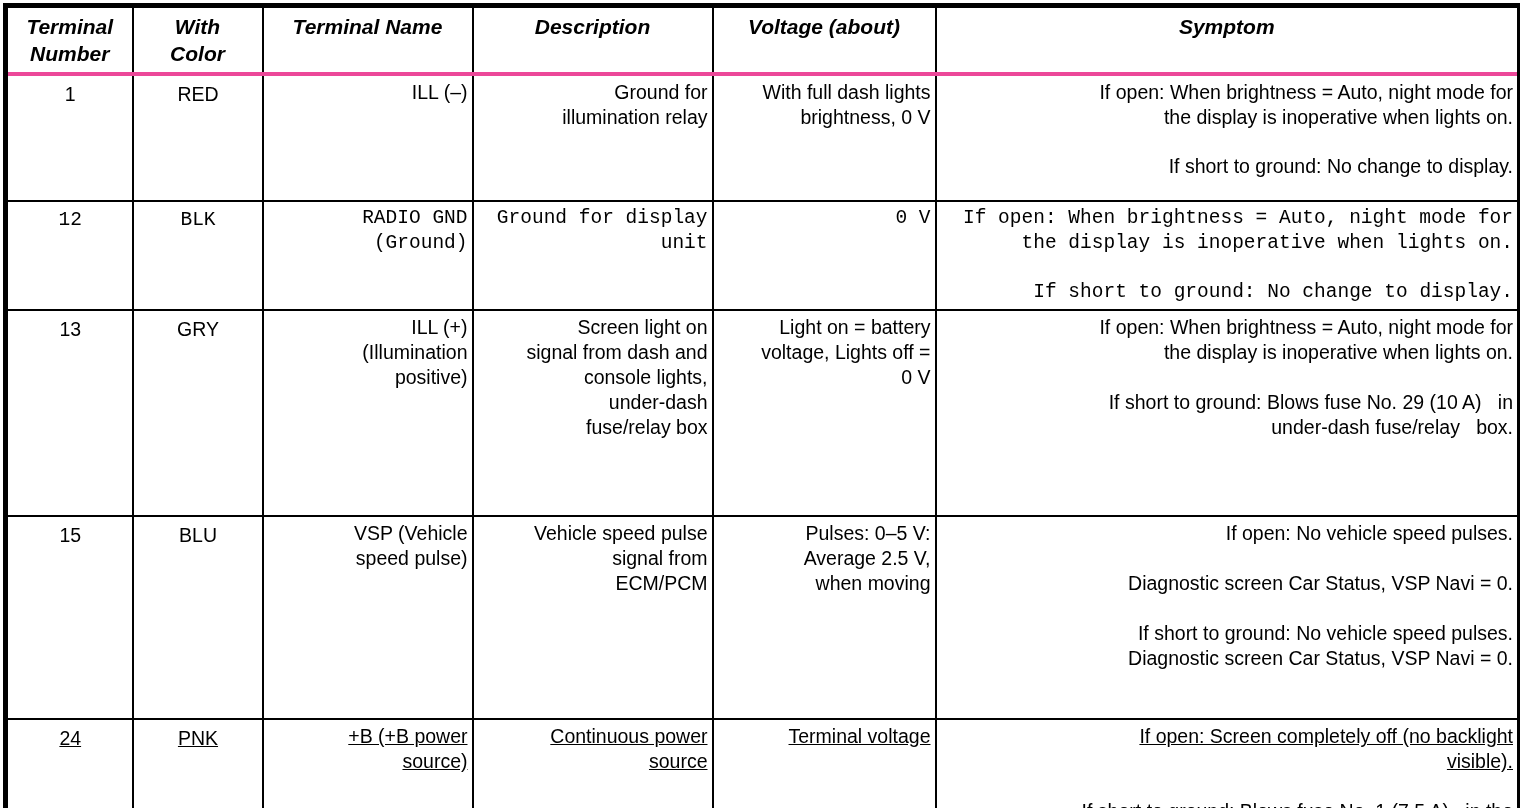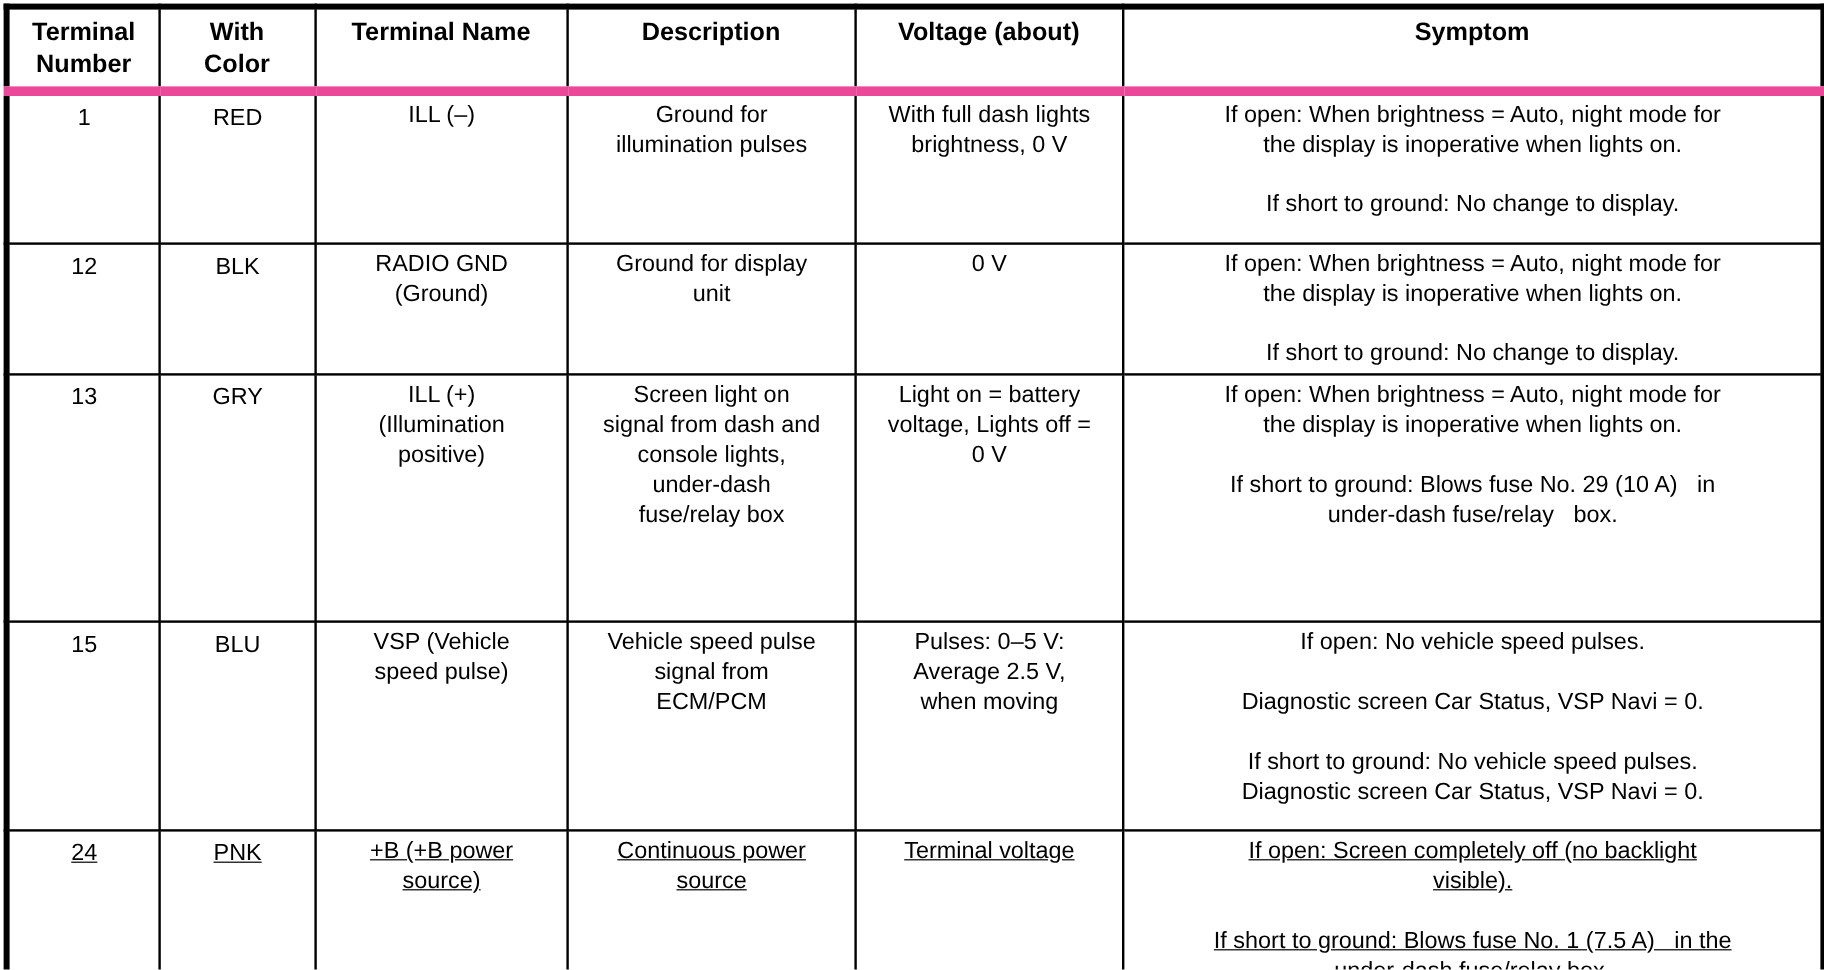--- a/index.html
+++ b/index.html
@@ -29,39 +29,40 @@
     box-sizing: border-box;
     overflow: hidden;
   }
   th {
     font-size: 21px;
     font-weight: bold;
     text-align: center;
     padding: 5px 4px 4px 4px;
     line-height: 1.3;
     white-space: pre-line;
-    border-bottom: 8px solid #ec4899;
+    border-bottom: 4px solid #ec4899;
+    font-style: italic;
   }
   td {
     font-size: 19.5px;
     font-weight: normal;
     line-height: 1.28;
     padding: 4px 4px 4px 5px;
     white-space: pre-wrap;
-    text-align: center;
+    text-align: right;
   }
   td.center {
     text-align: center;
     padding-top: 6px;
   }
   tr.hdr   { height: 62px; }
   tr.r0    { height: 127px; }
-  tr.r1    { height: 104px; }
+  tr.r1    { height: 104px; font-family: Liberation Mono, monospace; }
   tr.r2    { height: 206px; }
-  tr.r3    { height: 174px; }
+  tr.r3    { height: 203px; }
   tr.r4    { height: 147px; text-decoration: underline; }
 </style>
 </head>
 <body>
 
 <div class="page">
   <table class="pinout">
     <colgroup>
       <col style="width:127px">
       <col style="width:130px">
@@ -81,21 +82,21 @@
         <th>Voltage (about)</th>
         <th>Symptom</th>
       </tr>
     </thead>
     <tbody>
       <tr class="r0">
         <td class="center">1</td>
         <td class="center">RED</td>
         <td>ILL (–)</td>
         <td>Ground for
-illumination pulses</td>
+illumination relay</td>
         <td>With full dash lights
 brightness, 0 V</td>
         <td>If open: When brightness = Auto, night mode for
 the display is inoperative when lights on.
 
 If short to ground: No change to display.</td>
       </tr>
       <tr class="r1">
         <td class="center">12</td>
         <td class="center">BLK</td>

